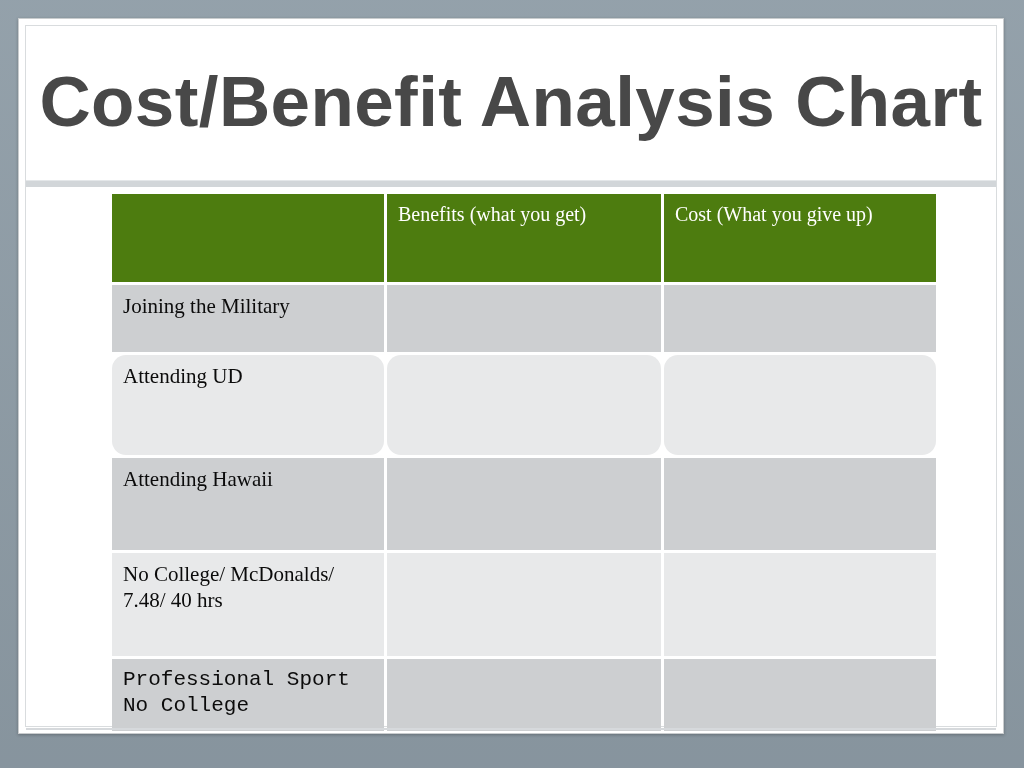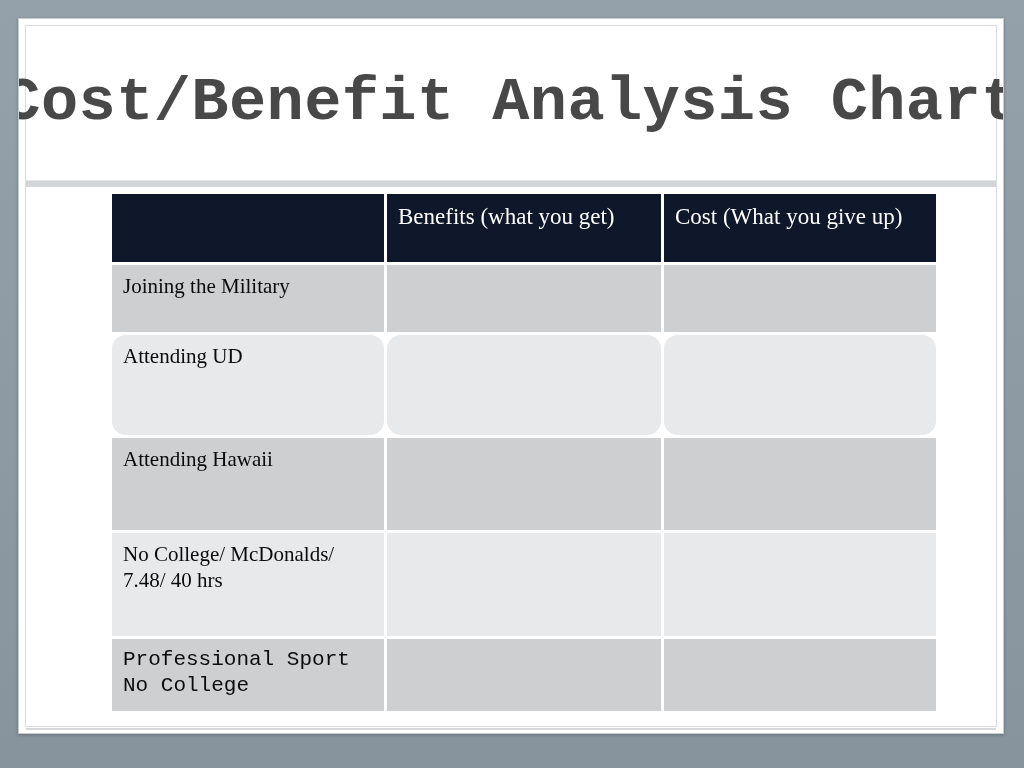--- a/index.html
+++ b/index.html
@@ -54,22 +54,22 @@
     left: 0;
     top: 0;
     width: 100%;
     height: 153px;
     display: flex;
     align-items: center;
     justify-content: center;
   }
 
   #slide-title {
-    font-family: Liberation Mono, monospace;
-    font-size: 62px;
+    font-family: Liberation Sans, sans-serif;
+    font-size: 71px;
     line-height: 1.05;
     color: #484848;
     letter-spacing: 0.4px;
     white-space: nowrap;
   }
 
   #title-divider {
     position: absolute;
     left: 0;
     top: 154px;
@@ -106,26 +106,26 @@
     padding: 8px 10px 8px 11px;
     font-weight: normal;
     text-align: left;
   }
 
   .col-item   { width: 272px; }
   .col-ben    { width: 274px; }
   .col-cost   { width: 272px; }
 
   thead th {
-    background: #0f172a;
+    background: #4d7c0f;
     color: #ffffff;
     font-weight: bold;
-    font-size: 23px;
+    font-size: 20px;
     line-height: 1.28;
-    height: 68px;
+    height: 88px;
     padding-top: 10px;
   }
 
   thead th.hdr-blank { padding: 0; }
 
   tbody td {
     font-size: 21px;
     line-height: 1.24;
     color: #0b0b0b;
   }

